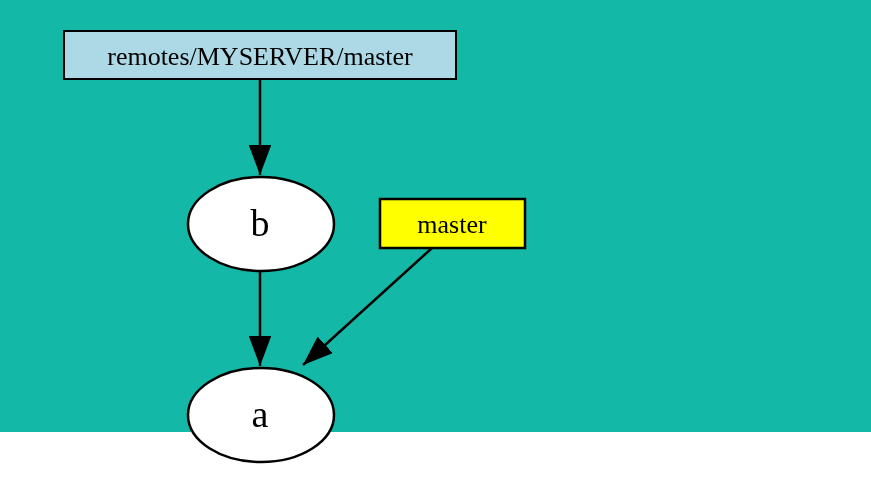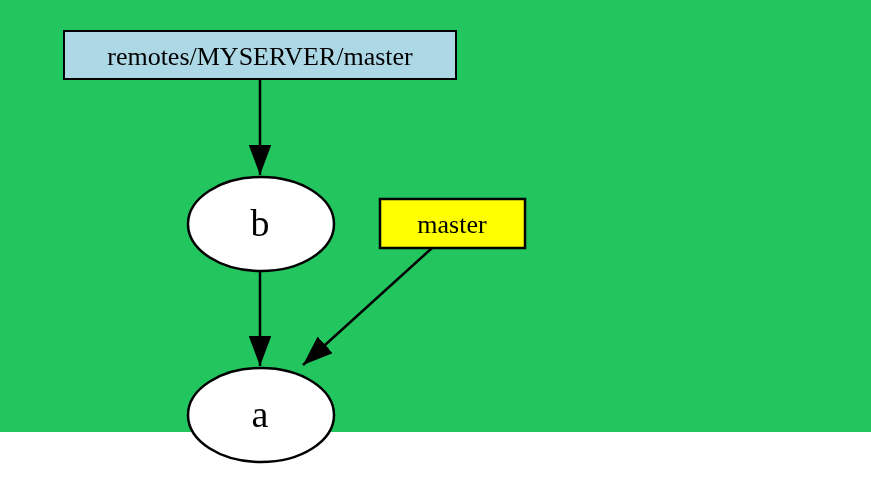--- a/index.html
+++ b/index.html
@@ -7,21 +7,21 @@
     padding: 0;
     background: #ffffff;
     width: 871px;
     height: 480px;
     overflow: hidden;
   }
   .stage {
     position: relative;
     width: 871px;
     height: 432px;
-    background: #22c55e;
+    background: #14b8a6;
   }
   svg {
     display: block;
   }
   .node-label {
     font-family: "Liberation Serif", "DejaVu Serif", serif;
     fill: #000000;
   }
   .ref-label {
     font-size: 26px;

